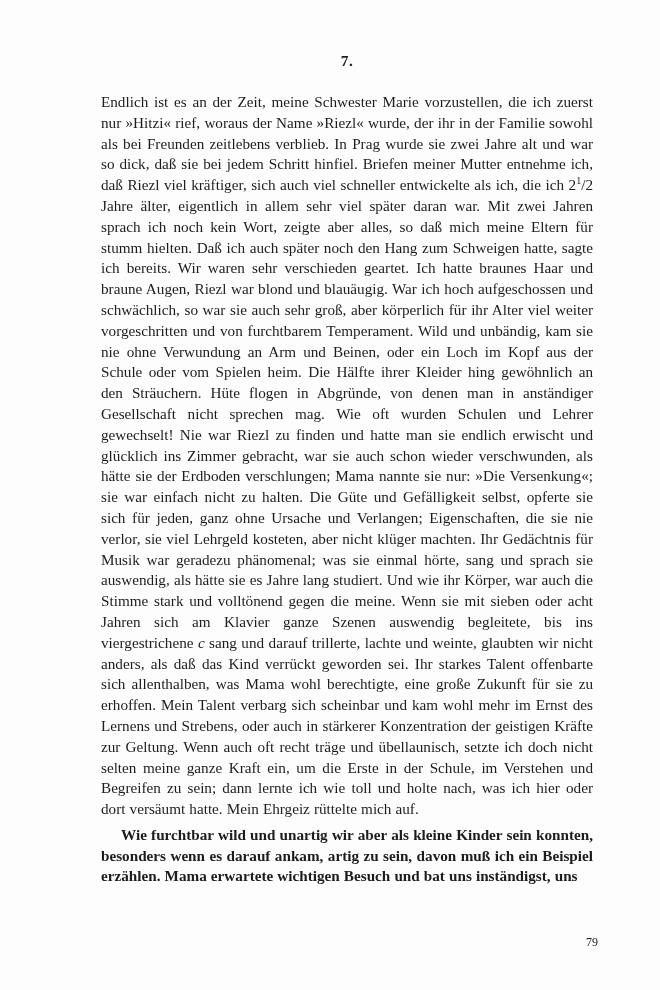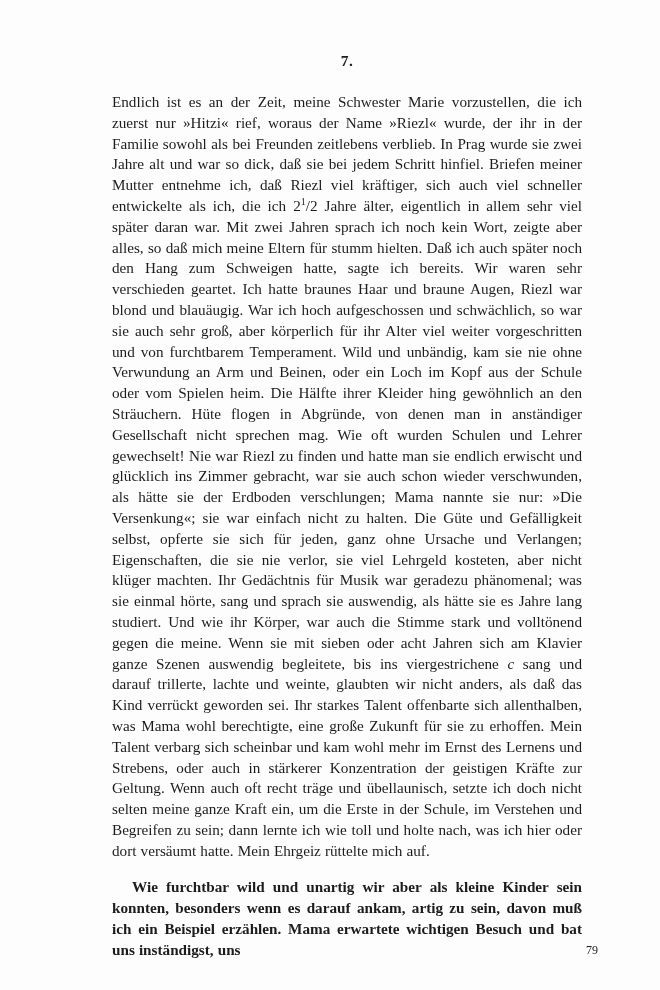--- a/index.html
+++ b/index.html
@@ -24,40 +24,40 @@
     top: 52px;
   }
   .chapter-heading {
     text-align: center;
     font-weight: bold;
     font-size: 15.5px;
     margin: 0 0 22px 0;
     letter-spacing: 0.5px;
   }
   .para {
-    margin: 16px;
+    margin: 5px;
     font-size: 15.2px;
     line-height: 20.8px;
     text-align: justify;
     hyphens: auto;
     -webkit-hyphens: auto;
     word-spacing: 0.02em;
   }
   .para.indent {
     text-indent: 20px;
     font-weight: bold;
   }
   .para sup {
     font-size: 10px;
     line-height: 0;
   }
   .page-number {
     position: absolute;
     right: 62px;
-    bottom: 32px;
+    bottom: 40px;
     font-size: 12px;
     color: #1c1c1c;
     margin-top: 7px;
   }
 </style>
 </head>
 <body>
 
 <div class="page">
   <div class="text-area">

